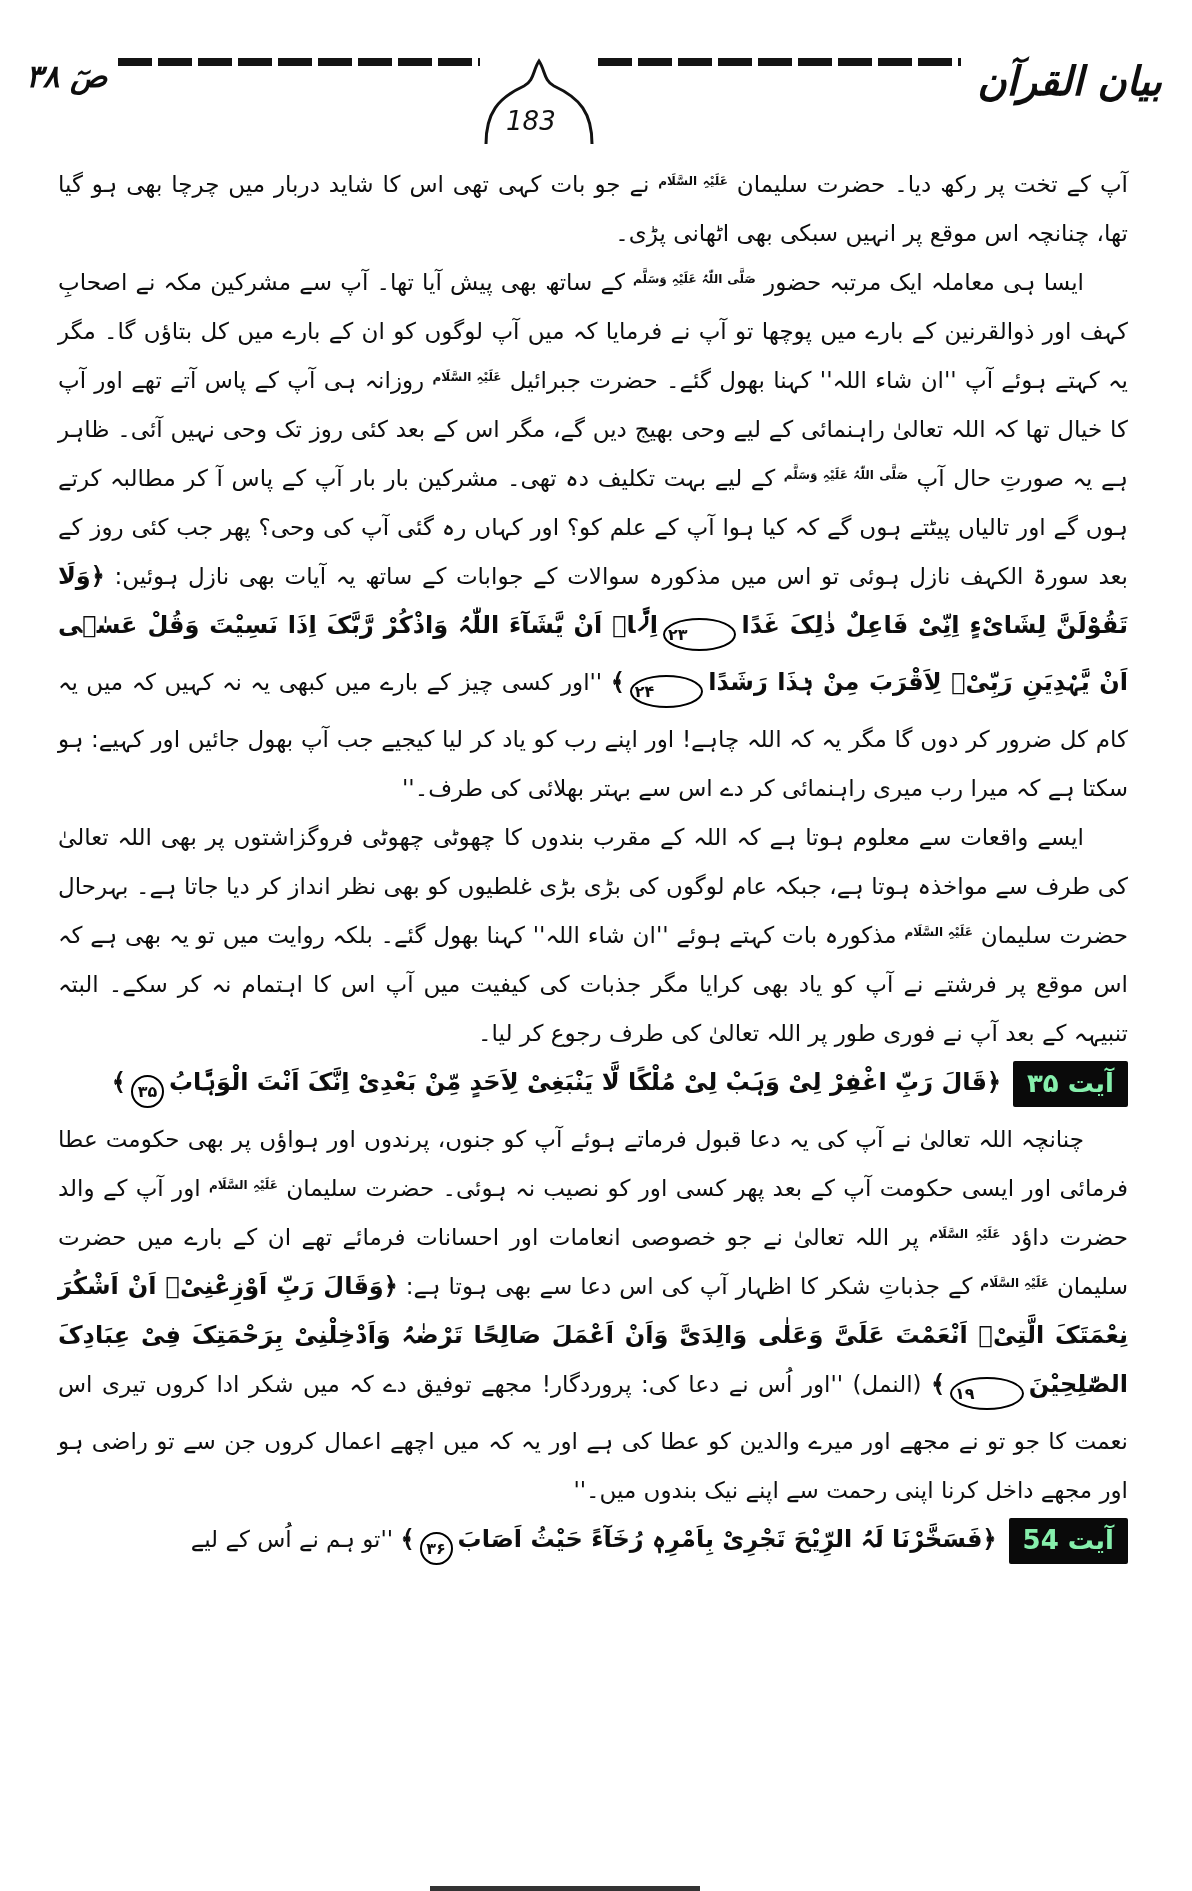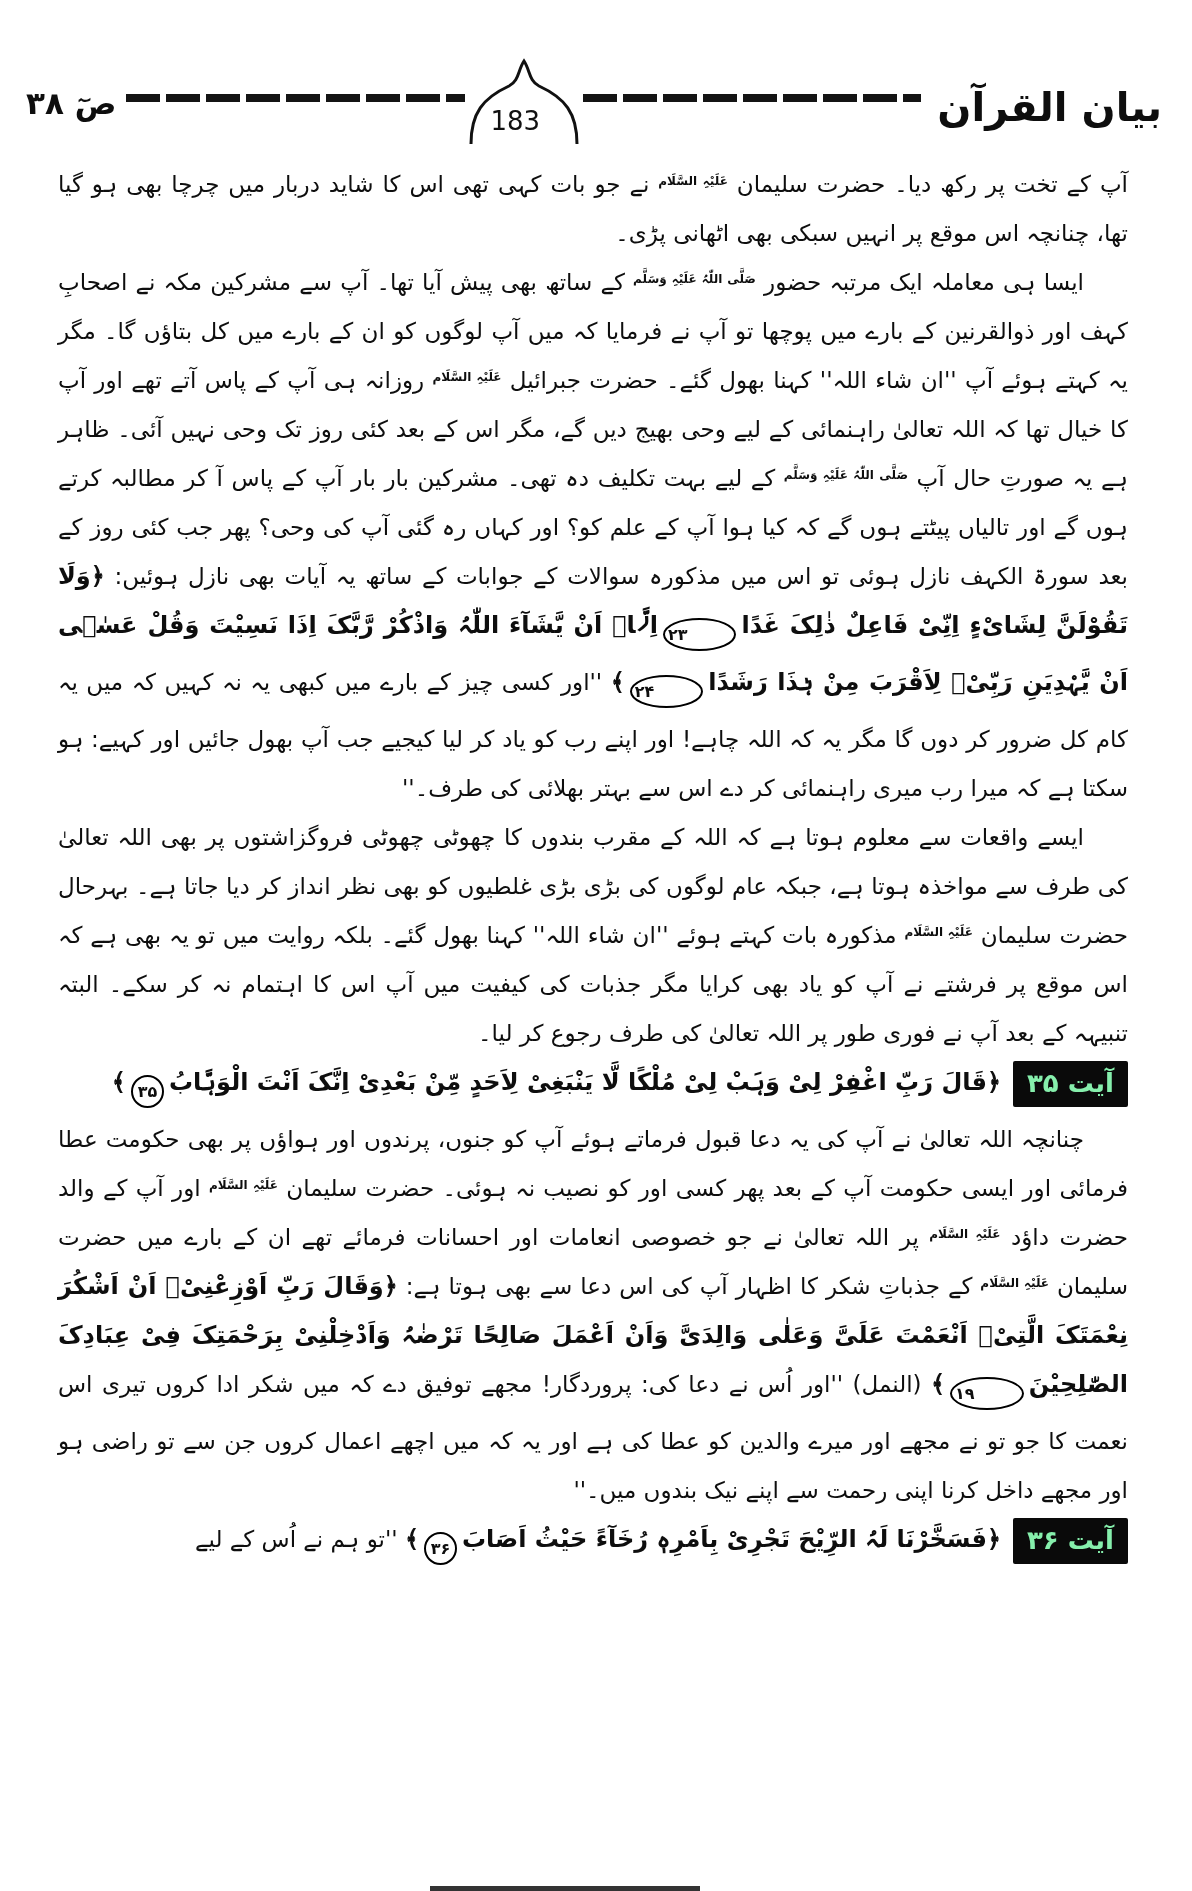--- a/index.html
+++ b/index.html
@@ -21,21 +21,22 @@
     position: relative;
     height: 152px;
   }
   .header-row {
     position: absolute;
     left: 26px;
     right: 30px;
     top: 58px;
     display: flex;
     direction: ltr;
-    align-items: center;
+    align-items: flex-start;
+    font-style: italic;
   }
   .side-label {
     font-size: 31px;
     font-weight: 700;
     margin-bottom: -4px;
     margin-right: 10px;
     white-space: nowrap;
     direction: rtl;
   }
   .rule-seg {
@@ -152,16 +153,16 @@
     <div class="book-title">بیان القرآن</div>
   </div>
 </div>
 
 <div class="page-body">
     <p class="para"><span class="seg seg-urdu">آپ کے تخت پر رکھ دیا۔ حضرت سلیمان </span><span class="seg seg-honorific">عَلَیْہِ السَّلَام</span><span class="seg seg-urdu"> نے جو بات کہی تھی اس کا شاید دربار میں چرچا بھی ہو گیا تھا، چنانچہ اس موقع پر انہیں سبکی بھی اٹھانی پڑی۔</span></p>
     <p class="para indent"><span class="seg seg-urdu">ایسا ہی معاملہ ایک مرتبہ حضور </span><span class="seg seg-honorific">صَلَّی اللّٰہُ عَلَیْہِ وَسَلَّم</span><span class="seg seg-urdu"> کے ساتھ بھی پیش آیا تھا۔ آپ سے مشرکین مکہ نے اصحابِ کہف اور ذوالقرنین کے بارے میں پوچھا تو آپ نے فرمایا کہ میں آپ لوگوں کو ان کے بارے میں کل بتاؤں گا۔ مگر یہ کہتے ہوئے آپ ''ان شاء اللہ'' کہنا بھول گئے۔ حضرت جبرائیل </span><span class="seg seg-honorific">عَلَیْہِ السَّلَام</span><span class="seg seg-urdu"> روزانہ ہی آپ کے پاس آتے تھے اور آپ کا خیال تھا کہ اللہ تعالیٰ راہنمائی کے لیے وحی بھیج دیں گے، مگر اس کے بعد کئی روز تک وحی نہیں آئی۔ ظاہر ہے یہ صورتِ حال آپ </span><span class="seg seg-honorific">صَلَّی اللّٰہُ عَلَیْہِ وَسَلَّم</span><span class="seg seg-urdu"> کے لیے بہت تکلیف دہ تھی۔ مشرکین بار بار آپ کے پاس آ کر مطالبہ کرتے ہوں گے اور تالیاں پیٹتے ہوں گے کہ کیا ہوا آپ کے علم کو؟ اور کہاں رہ گئی آپ کی وحی؟ پھر جب کئی روز کے بعد سورۃ الکہف نازل ہوئی تو اس میں مذکورہ سوالات کے جوابات کے ساتھ یہ آیات بھی نازل ہوئیں: </span><span class="seg seg-arabic">﴿وَلَا تَقُوْلَنَّ لِشَایْءٍ اِنِّیْ فَاعِلٌ ذٰلِکَ غَدًا</span><span class="seg seg-ayahnum">۲۳</span><span class="seg seg-arabic">اِلَّاۤ اَنْ یَّشَآءَ اللّٰہُ وَاذْکُرْ رَّبَّکَ اِذَا نَسِیْتَ وَقُلْ عَسٰۤی اَنْ یَّہْدِیَنِ رَبِّیْۤ لِاَقْرَبَ مِنْ ہٰذَا رَشَدًا</span><span class="seg seg-ayahnum">۲۴</span><span class="seg seg-arabic">﴾</span><span class="seg seg-transl"> ''اور کسی چیز کے بارے میں کبھی یہ نہ کہیں کہ میں یہ کام کل ضرور کر دوں گا مگر یہ کہ اللہ چاہے! اور اپنے رب کو یاد کر لیا کیجیے جب آپ بھول جائیں اور کہیے: ہو سکتا ہے کہ میرا رب میری راہنمائی کر دے اس سے بہتر بھلائی کی طرف۔''</span></p>
     <p class="para indent"><span class="seg seg-urdu">ایسے واقعات سے معلوم ہوتا ہے کہ اللہ کے مقرب بندوں کا چھوٹی چھوٹی فروگزاشتوں پر بھی اللہ تعالیٰ کی طرف سے مواخذہ ہوتا ہے، جبکہ عام لوگوں کی بڑی بڑی غلطیوں کو بھی نظر انداز کر دیا جاتا ہے۔ بہرحال حضرت سلیمان </span><span class="seg seg-honorific">عَلَیْہِ السَّلَام</span><span class="seg seg-urdu"> مذکورہ بات کہتے ہوئے ''ان شاء اللہ'' کہنا بھول گئے۔ بلکہ روایت میں تو یہ بھی ہے کہ اس موقع پر فرشتے نے آپ کو یاد بھی کرایا مگر جذبات کی کیفیت میں آپ اس کا اہتمام نہ کر سکے۔ البتہ تنبیہہ کے بعد آپ نے فوری طور پر اللہ تعالیٰ کی طرف رجوع کر لیا۔</span></p>
     <p class="para"><span class="seg seg-label">آیت ۳۵</span><span class="seg seg-arabic">﴿قَالَ رَبِّ اغْفِرْ لِیْ وَہَبْ لِیْ مُلْکًا لَّا یَنْبَغِیْ لِاَحَدٍ مِّنْ بَعْدِیْ اِنَّکَ اَنْتَ الْوَہَّابُ</span><span class="seg seg-ayahnum">۳۵</span><span class="seg seg-arabic">﴾</span></p>
     <p class="para indent"><span class="seg seg-urdu">چنانچہ اللہ تعالیٰ نے آپ کی یہ دعا قبول فرماتے ہوئے آپ کو جنوں، پرندوں اور ہواؤں پر بھی حکومت عطا فرمائی اور ایسی حکومت آپ کے بعد پھر کسی اور کو نصیب نہ ہوئی۔ حضرت سلیمان </span><span class="seg seg-honorific">عَلَیْہِ السَّلَام</span><span class="seg seg-urdu"> اور آپ کے والد حضرت داؤد </span><span class="seg seg-honorific">عَلَیْہِ السَّلَام</span><span class="seg seg-urdu"> پر اللہ تعالیٰ نے جو خصوصی انعامات اور احسانات فرمائے تھے ان کے بارے میں حضرت سلیمان </span><span class="seg seg-honorific">عَلَیْہِ السَّلَام</span><span class="seg seg-urdu"> کے جذباتِ شکر کا اظہار آپ کی اس دعا سے بھی ہوتا ہے: </span><span class="seg seg-arabic">﴿وَقَالَ رَبِّ اَوْزِعْنِیْۤ اَنْ اَشْکُرَ نِعْمَتَکَ الَّتِیْۤ اَنْعَمْتَ عَلَیَّ وَعَلٰی وَالِدَیَّ وَاَنْ اَعْمَلَ صَالِحًا تَرْضٰہُ وَاَدْخِلْنِیْ بِرَحْمَتِکَ فِیْ عِبَادِکَ الصّٰلِحِیْنَ</span><span class="seg seg-ayahnum">۱۹</span><span class="seg seg-arabic">﴾</span><span class="seg seg-urdu"> (النمل) </span><span class="seg seg-transl">''اور اُس نے دعا کی: پروردگار! مجھے توفیق دے کہ میں شکر ادا کروں تیری اس نعمت کا جو تو نے مجھے اور میرے والدین کو عطا کی ہے اور یہ کہ میں اچھے اعمال کروں جن سے تو راضی ہو اور مجھے داخل کرنا اپنی رحمت سے اپنے نیک بندوں میں۔''</span></p>
-    <p class="para"><span class="seg seg-label">آیت ۳۶</span><span class="seg seg-arabic">﴿فَسَخَّرْنَا لَہُ الرِّیْحَ تَجْرِیْ بِاَمْرِہٖ رُخَآءً حَیْثُ اَصَابَ</span><span class="seg seg-ayahnum">۳۶</span><span class="seg seg-arabic">﴾</span><span class="seg seg-transl"> ''تو ہم نے اُس کے لیے</span></p>
+    <p class="para"><span class="seg seg-label">آیت 54</span><span class="seg seg-arabic">﴿فَسَخَّرْنَا لَہُ الرِّیْحَ تَجْرِیْ بِاَمْرِہٖ رُخَآءً حَیْثُ اَصَابَ</span><span class="seg seg-ayahnum">۳۶</span><span class="seg seg-arabic">﴾</span><span class="seg seg-transl"> ''تو ہم نے اُس کے لیے</span></p>
   </div>
 
 <div class="scan-artifact"></div>
 
 </body></html>

